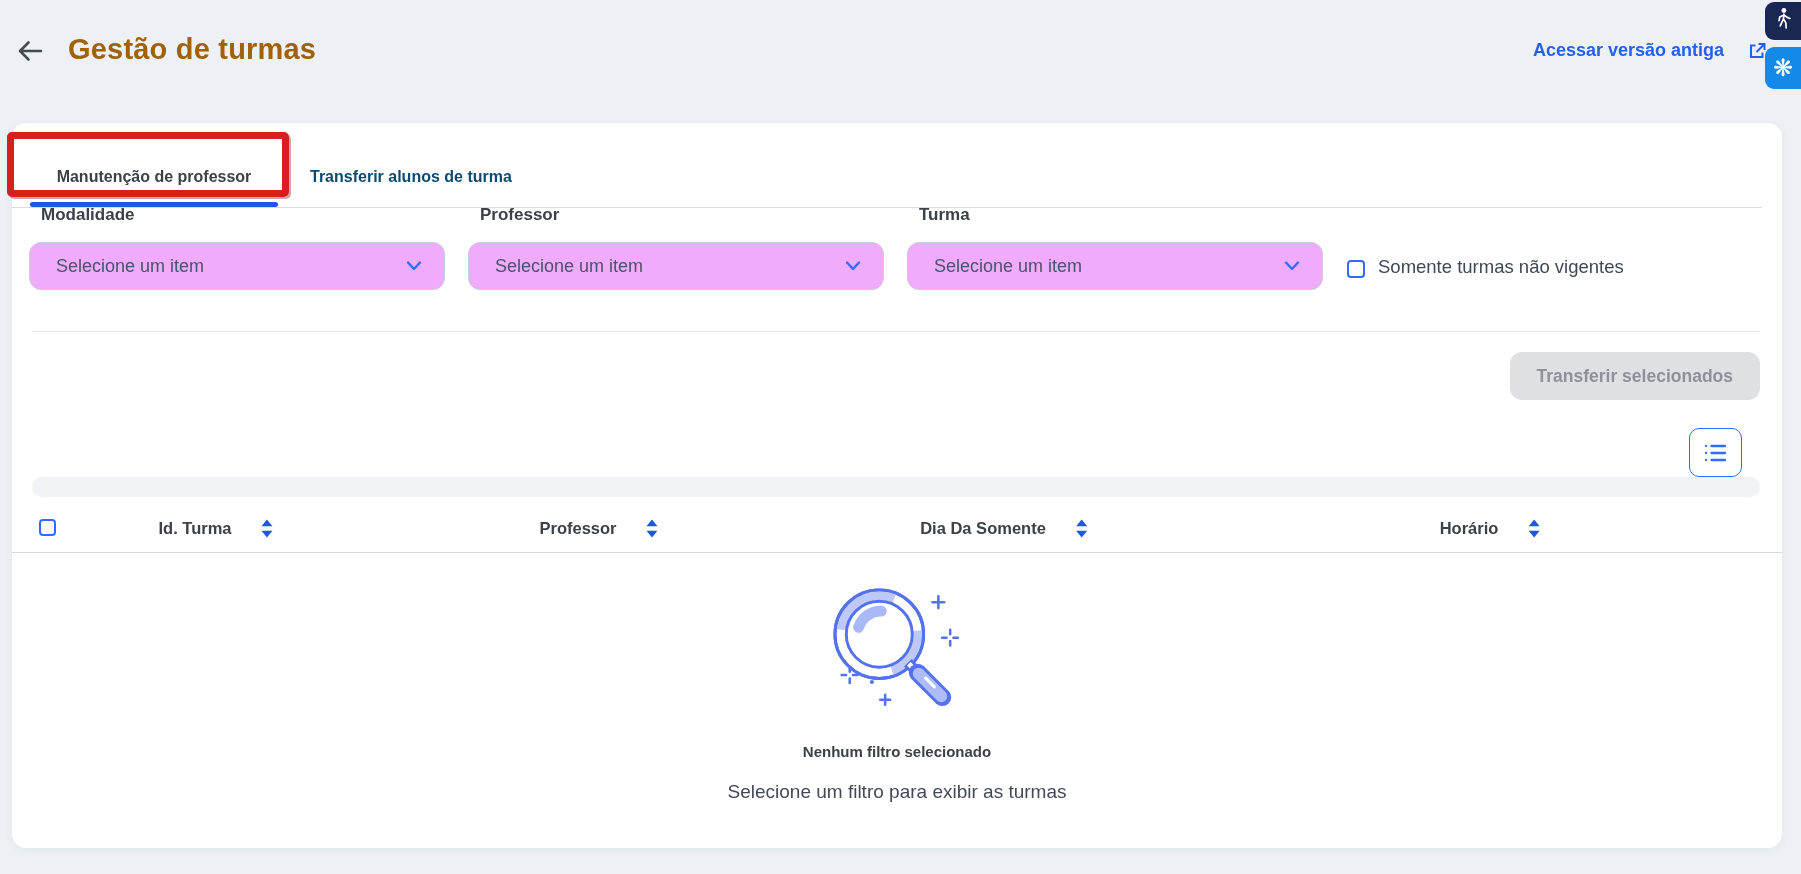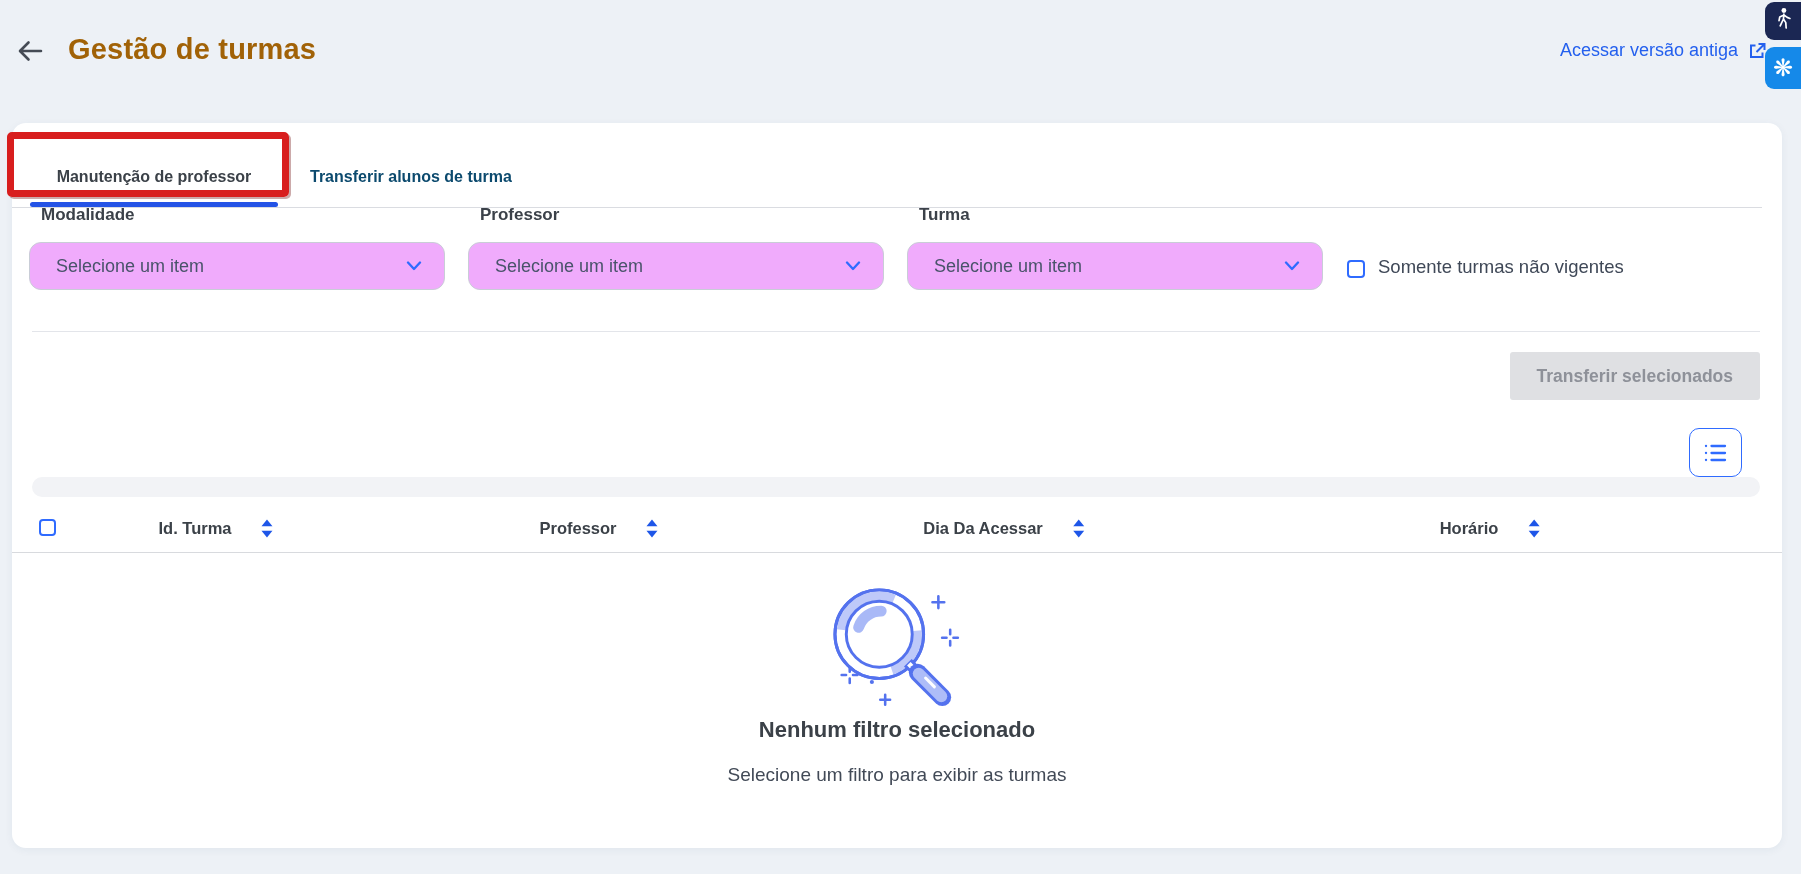--- a/index.html
+++ b/index.html
@@ -2,22 +2,22 @@
 <html><head>
 <meta charset="utf-8">
 <style>
   * { margin:0; padding:0; box-sizing:border-box; }
   body { font-family:"Liberation Sans", sans-serif; background:#edf1f6; }
   .page { position:relative; width:1801px; height:874px; background:#edf1f6; overflow:hidden; }
 
   
   .hdr-back { position:absolute; left:14px; top:36px; width:34px; height:30px; cursor:pointer; }
   .hdr-title { position:absolute; left:68px; top:33px; font-size:29px; font-weight:600; color:#a16207; letter-spacing:.2px; }
-  .legacy-link { position:absolute; right:34px; top:40px; display:flex; align-items:center; gap:9px;
-                 color:#2460ee; font-size:18px; font-weight:400; cursor:pointer; text-decoration:none; }
+  .legacy-link { position:absolute; right:34px; top:40px; display:flex; align-items:center; gap:23px;
+                 color:#2460ee; font-size:18px; font-weight:700; cursor:pointer; text-decoration:none; }
 
   
   .widget { position:absolute; right:0; display:flex; align-items:center; justify-content:center; }
   .widget-dark { top:2px; width:36px; height:38px; background:#1b2753; border-radius:9px 0 0 9px; }
   .widget-blue { top:47px; width:36px; height:42px; background:#1589e9; border-radius:9px 0 0 9px; }
   .widget-blue .glyph { color:#fff; font-size:24px; line-height:1; }
 
   
   .card { position:absolute; left:12px; top:123px; width:1770px; height:725px; background:#fff;
           border-radius:14px; box-shadow:0 2px 8px rgba(40,60,100,.06); }
@@ -46,38 +46,38 @@
 
   .cbx { width:18px; height:18px; border:2px solid #2f6bff; border-radius:4px; background:#fff; cursor:pointer; flex:none; }
   .vigentes { position:absolute; left:1335px; top:133px; display:flex; align-items:flex-end; gap:13px; }
   .vigentes .lbl { font-size:18.5px; color:#3f4857; }
 
   .divider { position:absolute; left:20px; right:22px; top:208px; border-top:1px solid #e3e5ea; }
 
   
   .btn-transfer { position:absolute; right:22px; top:229px; height:48px; padding:0 27px;
         background:#dfe0e3; color:#8e9199; font-family:inherit; font-size:17.5px; font-weight:700;
-        border:none; border-radius:3px; cursor:not-allowed; }
+        border:none; border-radius:12px; cursor:not-allowed; }
   .btn-view { position:absolute; right:40px; top:305px; width:53px; height:49px; background:#fff;
         border:1.5px solid #2f6bff; border-radius:10px; display:flex; align-items:center; justify-content:center; cursor:pointer; }
 
   .hscroll-track { position:absolute; left:20px; right:22px; top:354px; height:20px;
         background:#f2f3f6; border-radius:10px; cursor:pointer; }
 
   
   .thead { position:absolute; left:0; right:0; top:381px; height:49px; border-bottom:1px solid #d8dade; }
   .thead .cbx { position:absolute; left:27px; top:15px; width:17px; height:17px; }
   .th { position:absolute; top:0; height:100%; transform:translateX(-50%);
         display:flex; align-items:center; gap:29px; cursor:pointer; }
   .th .th-lbl { font-size:16.5px; font-weight:700; color:#3b4148; }
   .th1 { left:204px; } .th2 { left:587px; } .th3 { left:992px; } .th4 { left:1478px; }
 
   
   .empty { position:absolute; left:0; right:0; top:460px; display:flex; flex-direction:column; align-items:center; }
-  .empty-title { font-size:22px; font-weight:700; color:#3b4148; }
+  .empty-title { margin-top:26px; font-size:15px; font-weight:700; color:#3b4148; }
   .empty-sub { margin-top:21px; font-size:19px; color:#424a57; }
 </style>
 </head>
 <body>
 
 <div class="page">
 
   <div class="hdr-back">
     <span>
       <svg width="32" height="30" viewBox="0 0 32 30">
@@ -194,21 +194,21 @@
         <span class="th-lbl">Professor</span>
         <span style="display:flex;">
           <svg width="13" height="19" viewBox="0 0 13 19">
               <path d="M6.5 .5 L12 7.3 H1 Z" fill="#1e56e8"></path>
               <path d="M1 11.7 H12 L6.5 18.5 Z" fill="#1e56e8"></path>
             </svg>
         </span>
       </div>
 
       <div class="th th3">
-        <span class="th-lbl">Dia Da Acessar</span>
+        <span class="th-lbl">Dia Da Somente</span>
         <span style="display:flex;">
           <svg width="13" height="19" viewBox="0 0 13 19">
               <path d="M6.5 .5 L12 7.3 H1 Z" fill="#1e56e8"></path>
               <path d="M1 11.7 H12 L6.5 18.5 Z" fill="#1e56e8"></path>
             </svg>
         </span>
       </div>
 
       <div class="th th4">
         <span class="th-lbl">Horário</span>

